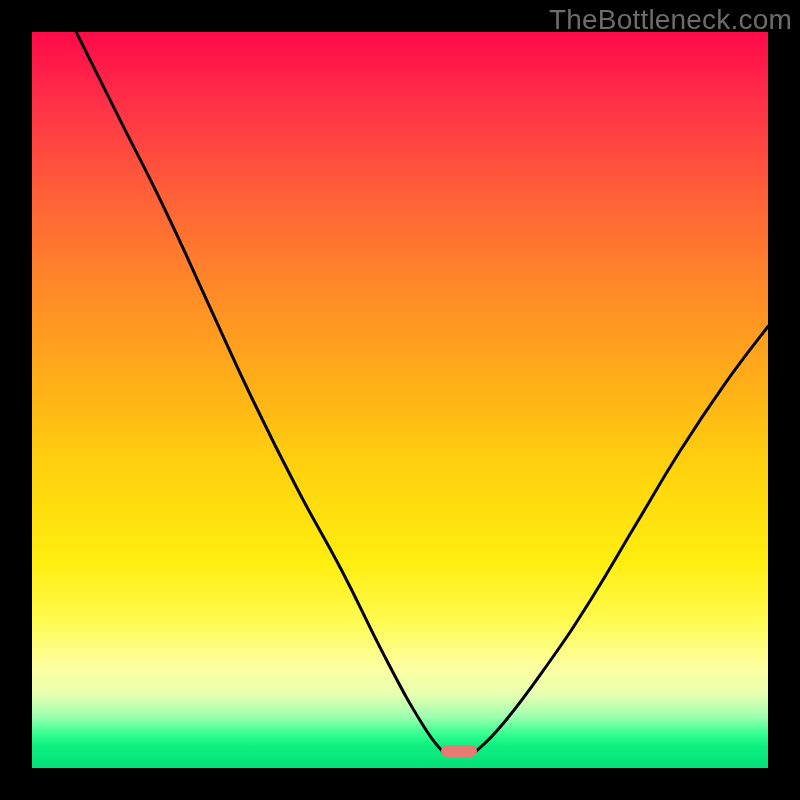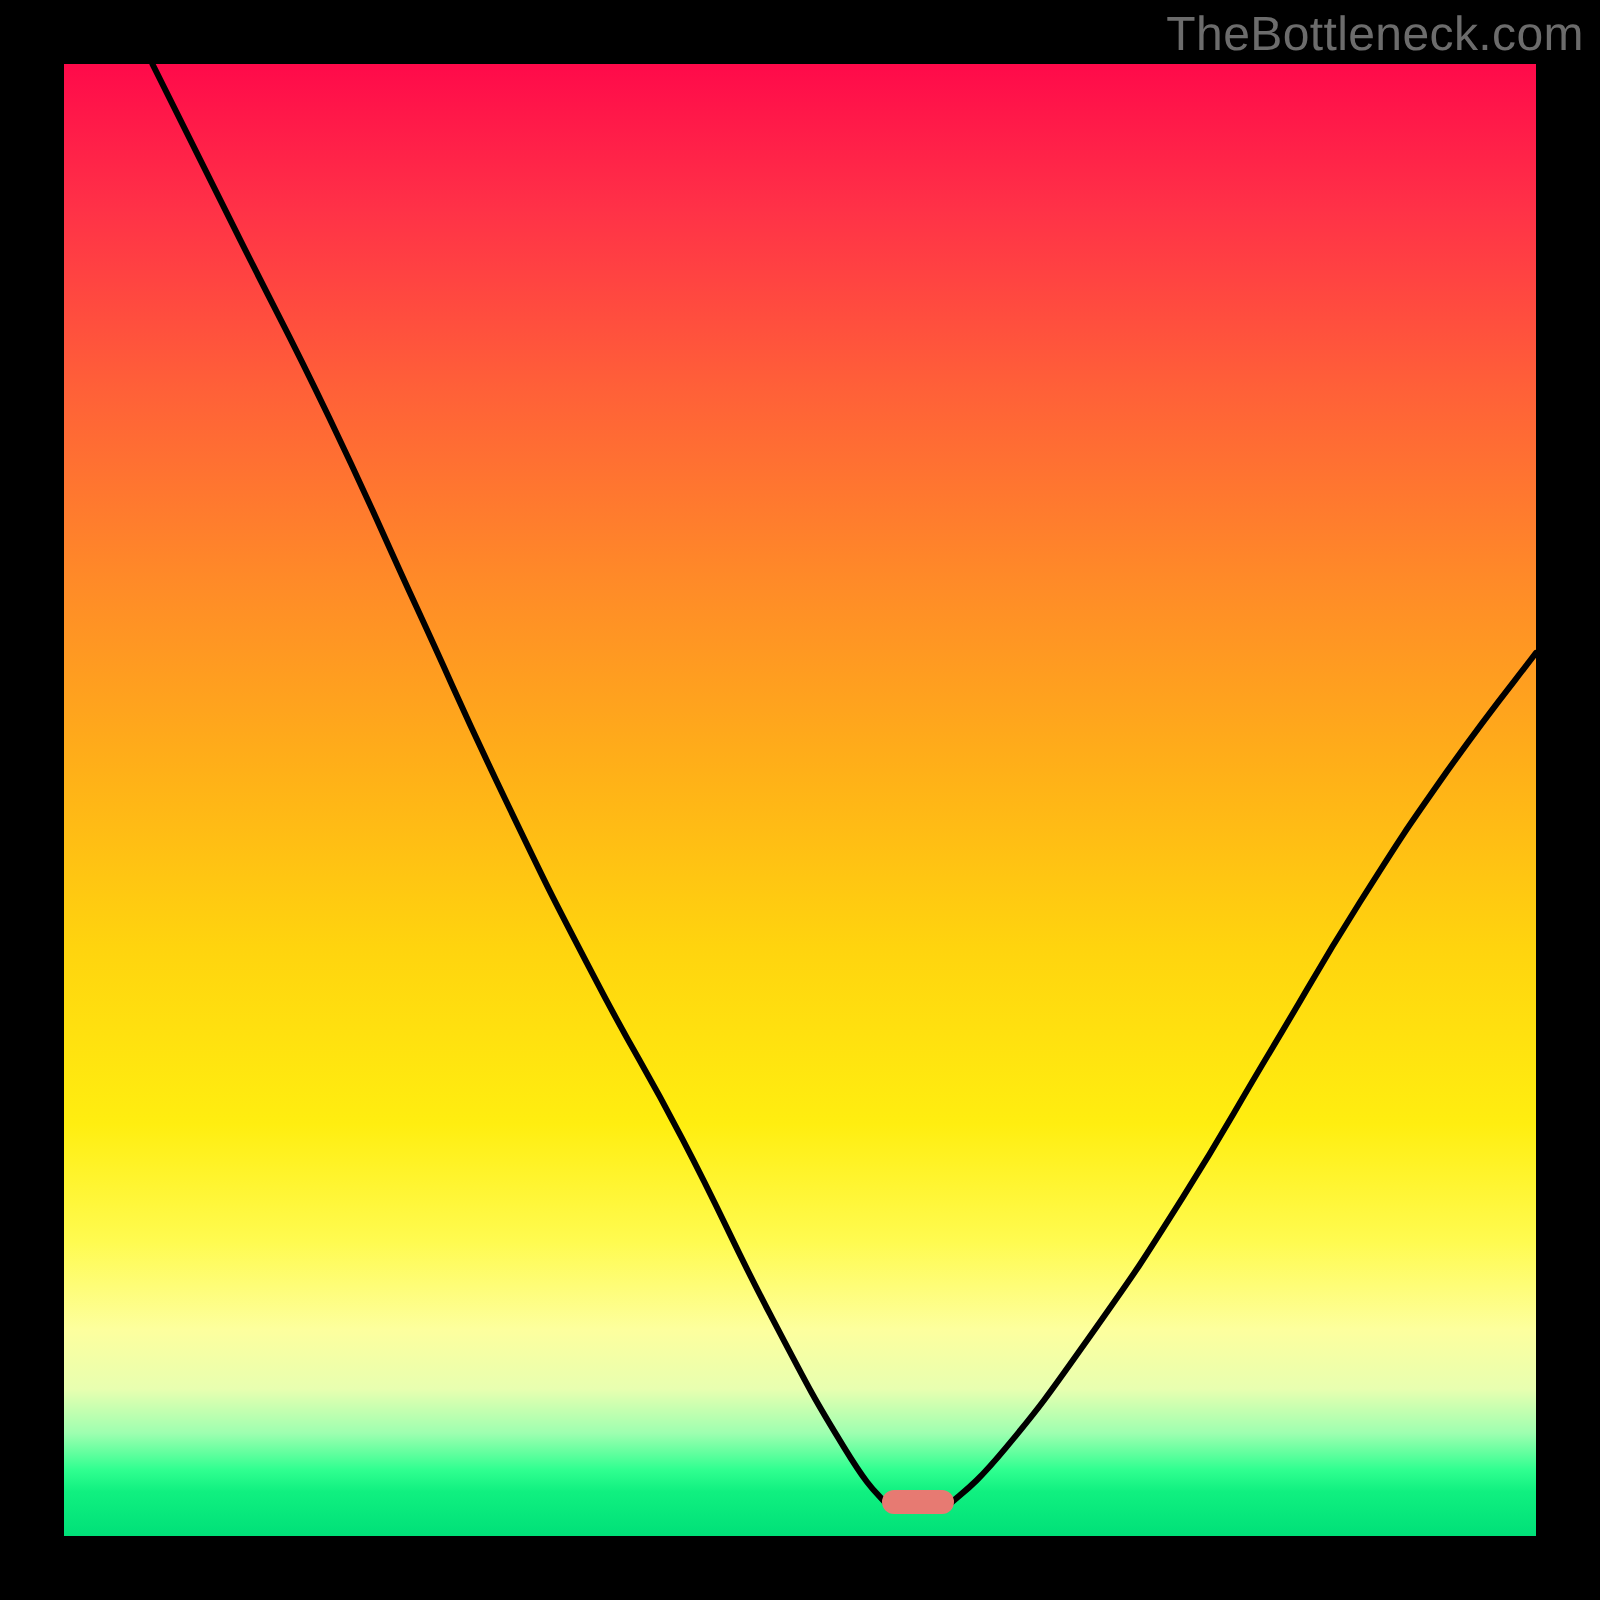--- a/index.html
+++ b/index.html
@@ -61,21 +61,21 @@
     height: 12px;
     border-radius: 6px;
     background: #e77a72;
     transform: translate(-50%, -50%);
   }
   .watermark {
     position: absolute;
     top: 4px;
     right: 8px;
     font-family: Arial, Helvetica, sans-serif;
-    font-size: 24px;
+    font-size: 28px;
     color: #6c6c6c;
     letter-spacing: 0.2px;
     user-select: none;
   }
 </style>
 </head>
 <body>
 
 <div class="frame">
 

